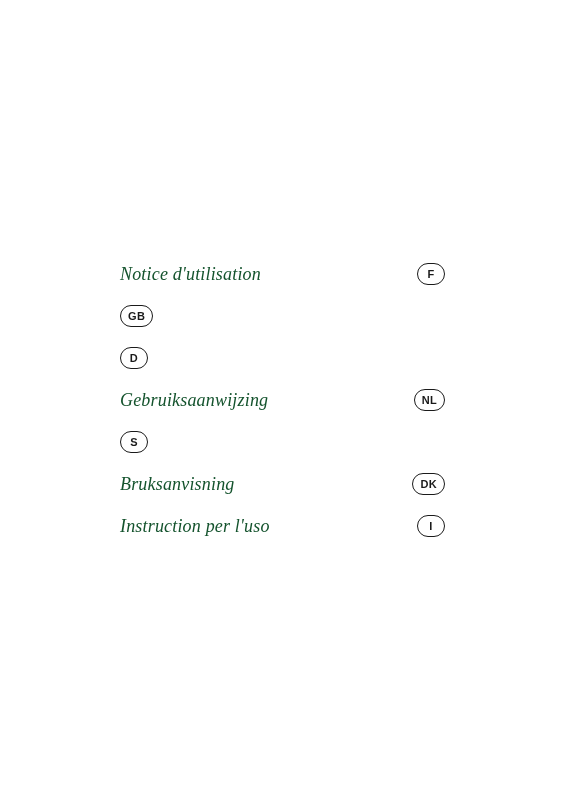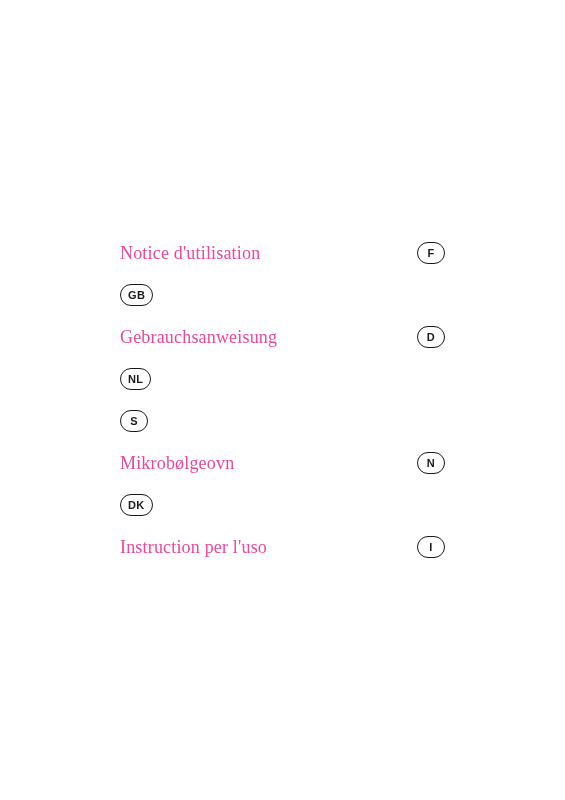--- a/index.html
+++ b/index.html
@@ -37,24 +37,25 @@
       display: flex;
       flex-direction: row;
       align-items: center;
       justify-content: space-between;
       padding: 10px 0;
       width: 100%;
     }
 
     .manual-label {
       font-size: 18px;
-      color: #ec4899;
+      color: #14532d;
       font-weight: 400;
       letter-spacing: 0.01em;
       font-family: 'Georgia', serif;
+      font-style: italic;
     }
 
     .lang-badge {
       display: inline-flex;
       align-items: center;
       justify-content: center;
       border: 1.5px solid #1a1a1a;
       border-radius: 50px;
       padding: 2px 7px;
       font-size: 11px;
@@ -73,34 +74,31 @@
 <div class="page-container">
   <div class="manual-list">
   <div class="manual-item">
         <span class="manual-label">Notice d'utilisation</span>
         <span class="lang-badge">F</span>
       </div>
       <div class="manual-item">
         <span class="lang-badge">GB</span>
       </div>
       <div class="manual-item">
-        <span class="manual-label">Gebrauchsanweisung</span>
         <span class="lang-badge">D</span>
       </div>
       <div class="manual-item">
+        <span class="manual-label">Gebruiksaanwijzing</span>
         <span class="lang-badge">NL</span>
       </div>
       <div class="manual-item">
         <span class="lang-badge">S</span>
       </div>
       <div class="manual-item">
-        <span class="manual-label">Mikrobølgeovn</span>
-        <span class="lang-badge">N</span>
-      </div>
-      <div class="manual-item">
+        <span class="manual-label">Bruksanvisning</span>
         <span class="lang-badge">DK</span>
       </div>
       <div class="manual-item">
         <span class="manual-label">Instruction per l'uso</span>
         <span class="lang-badge">I</span>
       </div>
     </div>
 </div>
 
 </body></html>

